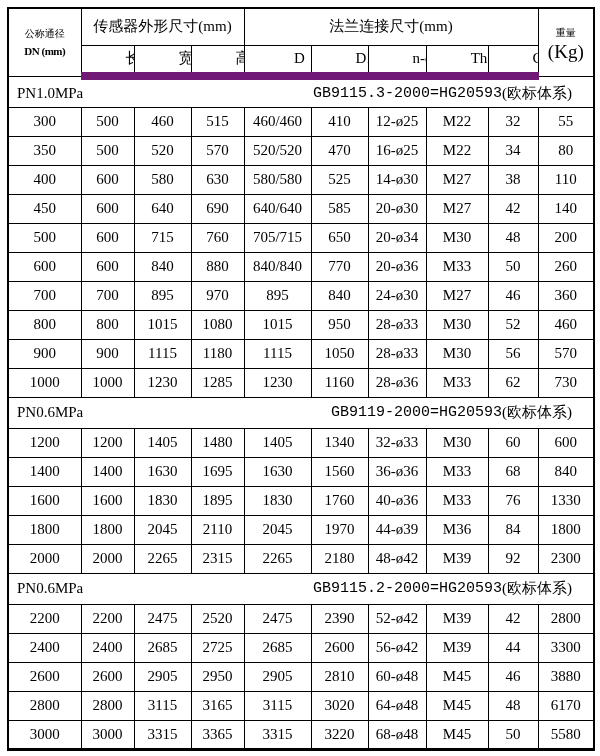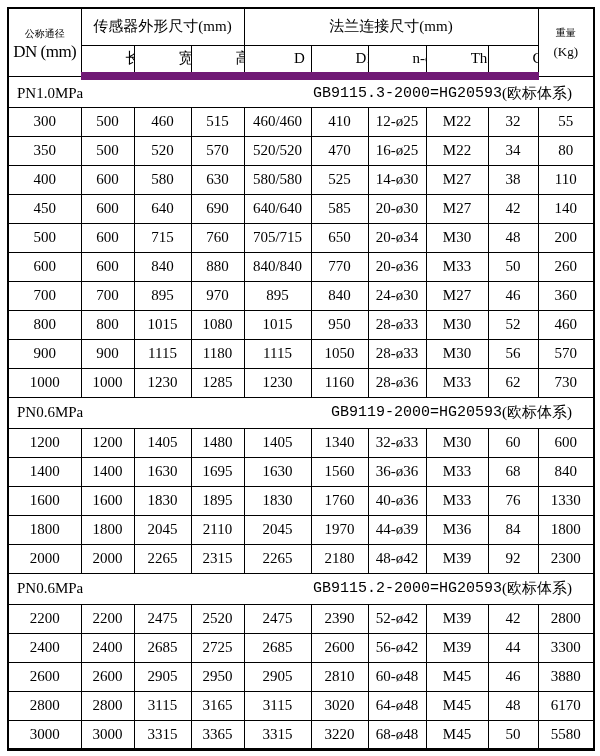--- a/index.html
+++ b/index.html
@@ -27,22 +27,22 @@
     font-weight: normal;
     font-size: 15px;
     overflow: hidden;
     white-space: nowrap;
   }
   thead tr.h1 { height: 37px; }
   thead tr.h2 { height: 31px; }
   thead tr.h2 th { border-bottom: 8px solid #701a75; padding-left: 44px; }
   th.dn-cell, th.weight-cell { border-bottom: 2px solid #000; }
   .dn-title, .weight-title { font-size: 10px; line-height: 19px; }
-  .dn-sub { font-size: 17px; line-height: 17px; letter-spacing: -0.5px; }
-  .weight-sub { font-size: 13px; line-height: 19px; }
+  .dn-sub { font-size: 11px; line-height: 17px; letter-spacing: -0.5px; font-weight: bold; }
+  .weight-sub { font-size: 19px; line-height: 19px; }
   tr.section-row { height: 31px; }
   tr.section-row td {
     text-align: left;
   }
   .section-flex {
     display: flex;
     align-items: center;
     width: 100%;
   }
   .section-pressure {

